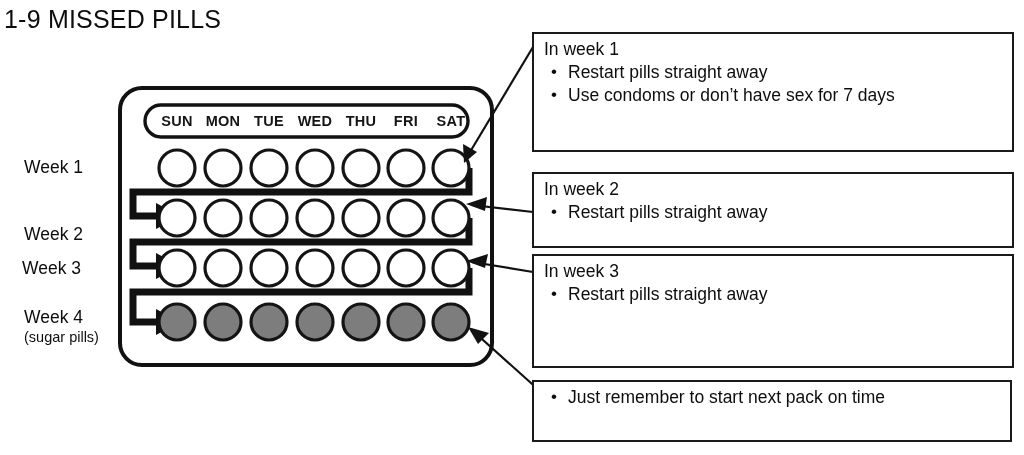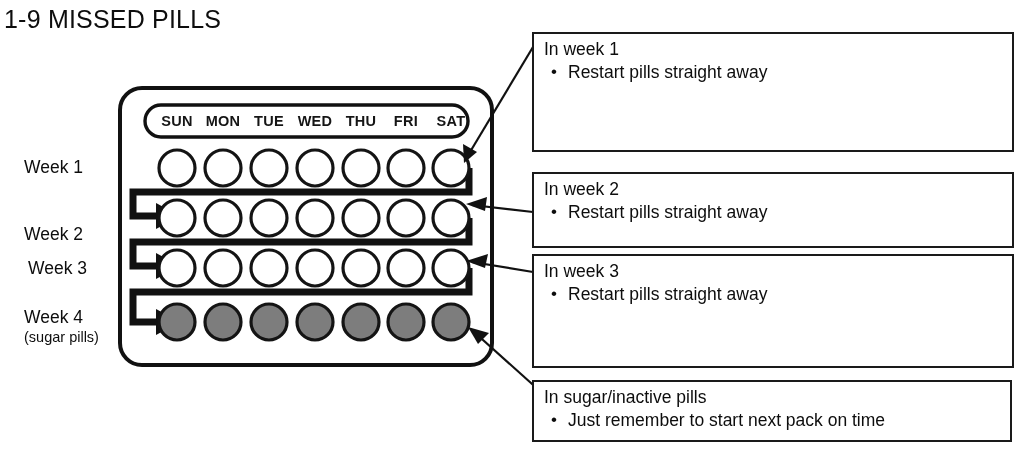--- a/index.html
+++ b/index.html
@@ -136,21 +136,21 @@
 <body>
 
 <div id="page-title">1-9 MISSED PILLS</div>
 
 <div class="week-label" style="left:24px; top:157px;">
   <span>Week 1</span>
 </div>
 <div class="week-label" style="left:24px; top:208px;margin-top:16px;">
   <span>Week 2</span>
 </div>
-<div class="week-label" style="left:28px; top:258px;">
+<div class="week-label" style="left:22px; top:258px;">
   <span>Week 3</span>
 </div>
 <div class="week-label" style="left:24px; top:307px;">
   <span>Week 4</span>
   <span class="sub">(sugar pills)</span>
 </div>
 
 <svg id="diagram-svg" viewBox="0 0 1024 455">
 
   <rect class="pack-outline" x="120" y="88" width="372" height="277" rx="22" ry="22"></rect>
@@ -216,35 +216,35 @@
   <polygon class="callout-head" points="466,261 488,254 485,268"></polygon>
 
   <path class="callout-arrow" d="M 541 392 L 473 331"></path>
   <polygon class="callout-head" points="468,327 489,333 478,344"></polygon>
 </svg>
 
 <div class="callout-box" style="left:532px; top:32px; width:482px; height:120px;">
   <div class="callout-heading">In week 1</div>
   <ul class="callout-list">
     <li>Restart pills straight away</li>
+    <li>Use condoms or don’t have sex for 7 days</li>
   </ul>
 </div>
 
 <div class="callout-box" style="left:532px; top:172px; width:482px; height:76px;">
   <div class="callout-heading">In week 2</div>
   <ul class="callout-list">
     <li>Restart pills straight away</li>
   </ul>
 </div>
 
 <div class="callout-box" style="left:532px; top:254px; width:482px; height:114px;">
   <div class="callout-heading">In week 3</div>
   <ul class="callout-list">
     <li>Restart pills straight away</li>
   </ul>
 </div>
 
 <div class="callout-box" style="left:532px; top:380px; width:480px; height:62px;">
-  <div class="callout-heading">In sugar/inactive pills</div>
   <ul class="callout-list">
     <li>Just remember to start next pack on time</li>
   </ul>
 </div>
 
 </body></html>

